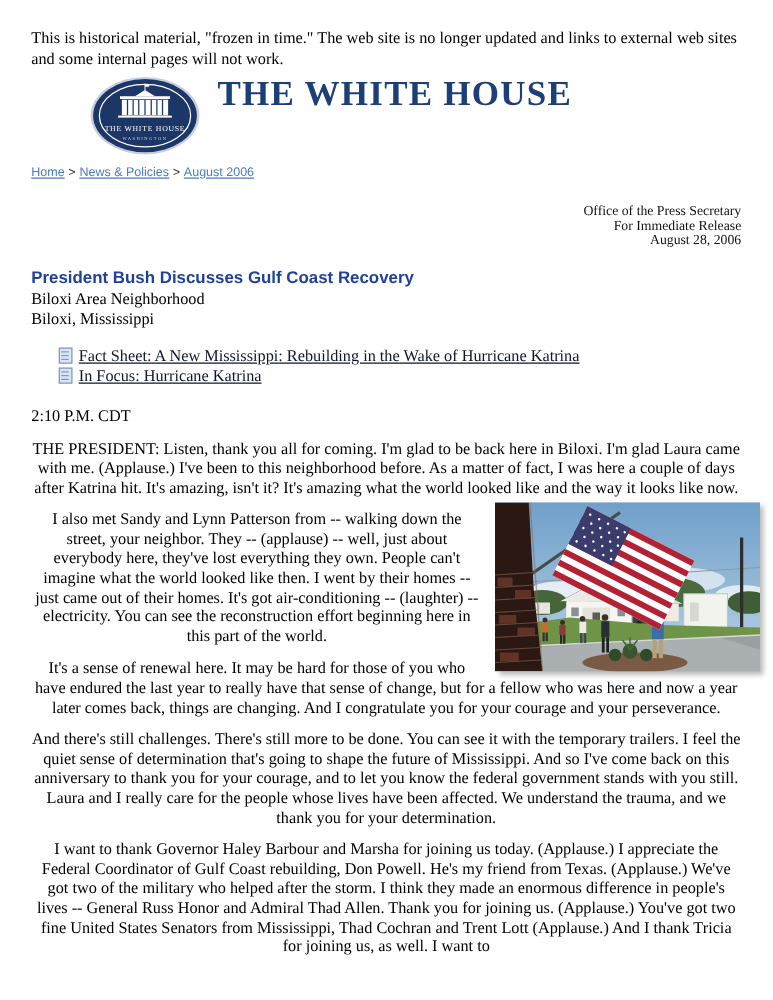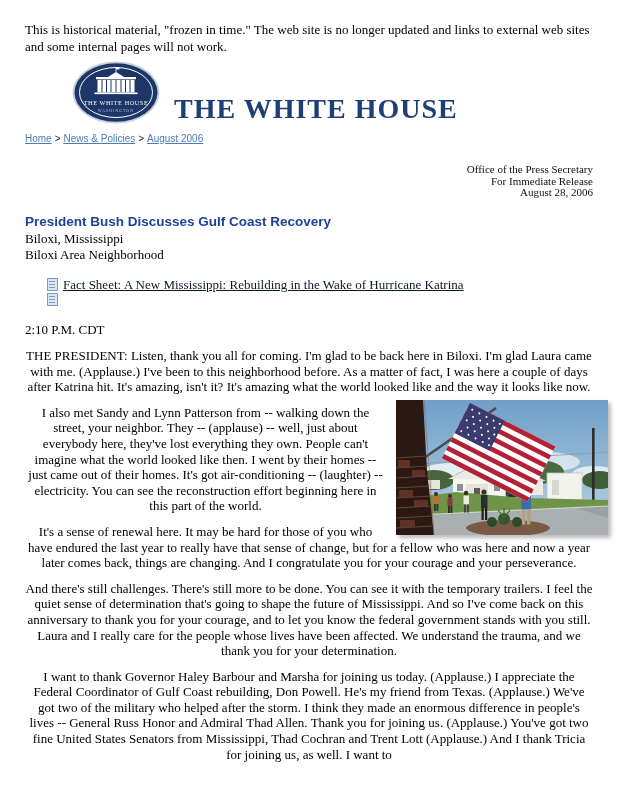--- a/index.html
+++ b/index.html
@@ -4,21 +4,21 @@
 <style>
   html,body { margin:0; padding:0; background:#ffffff; }
   .page {
     position:relative; width:618px; height:800px; overflow:hidden;
     background:#fff; font-family:"Liberation Serif", serif; color:#000;
   }
   .disclaimer {
     margin:22px 25px 6px 25px; font-size:13px; line-height:16.5px;
   }
   
-  .masthead { display:flex; align-items:flex-end; margin:4px 0 0 72px; }
+  .masthead { display:flex; align-items:flex-start; margin:4px 0 0 72px; }
   .seal { width:88px; height:63px; flex:0 0 auto; }
   .mast-text { margin-left:14px; text-align:center; }
   .mast-title {
     font-family:"Liberation Serif", serif; font-weight:bold; font-size:28px;
     color:#1d3f77; letter-spacing:1px; white-space:nowrap; line-height:30px;
   }
   .mast-subtitle {
     font-family:"Liberation Sans", sans-serif; font-size:8px; color:#9a9a9a;
     letter-spacing:3px; margin-top:3px;
   }
@@ -102,30 +102,31 @@
     <a>Home</a><span class="crumb-sep">&gt;</span><a>News &amp; Policies</a><span class="crumb-sep">&gt;</span><a>August 2006</a>
   </div>
 
   <div class="release">
     <div>Office of the Press Secretary</div>
     <div>For Immediate Release</div>
     <div>August 28, 2006</div>
   </div>
 
   <h1 class="article-title">President Bush Discusses Gulf Coast Recovery</h1>
+  <div class="venue-line">Biloxi Area Neighborhood</div>
   <div class="venue-line">Biloxi, Mississippi</div>
-  <div class="venue-line">Biloxi Area Neighborhood</div>
 
   <div class="doc-links">
     <div class="doc-link-row">
       <span class="doc-icon"></span>
       <a class="doc-link">Fact Sheet: A New Mississippi: Rebuilding in the Wake of Hurricane Katrina</a>
     </div>
     <div class="doc-link-row">
       <span class="doc-icon"></span>
+      <a class="doc-link">In Focus: Hurricane Katrina</a>
     </div>
   </div>
 
   <div class="time-stamp">2:10 P.M. CDT</div>
 
   <div class="speech">
     <p>THE PRESIDENT: Listen, thank you all for coming. I'm glad to be back here in Biloxi. I'm glad Laura came with me. (Applause.) I've been to this neighborhood before. As a matter of fact, I was here a couple of days after Katrina hit. It's amazing, isn't it? It's amazing what the world looked like and the way it looks like now.</p>
 
     <div class="photo" role="img" aria-label="American flag flying from a brick column above a rebuilt Biloxi neighborhood street with residents walking">
       <svg viewBox="0 0 212 135" preserveAspectRatio="none">

